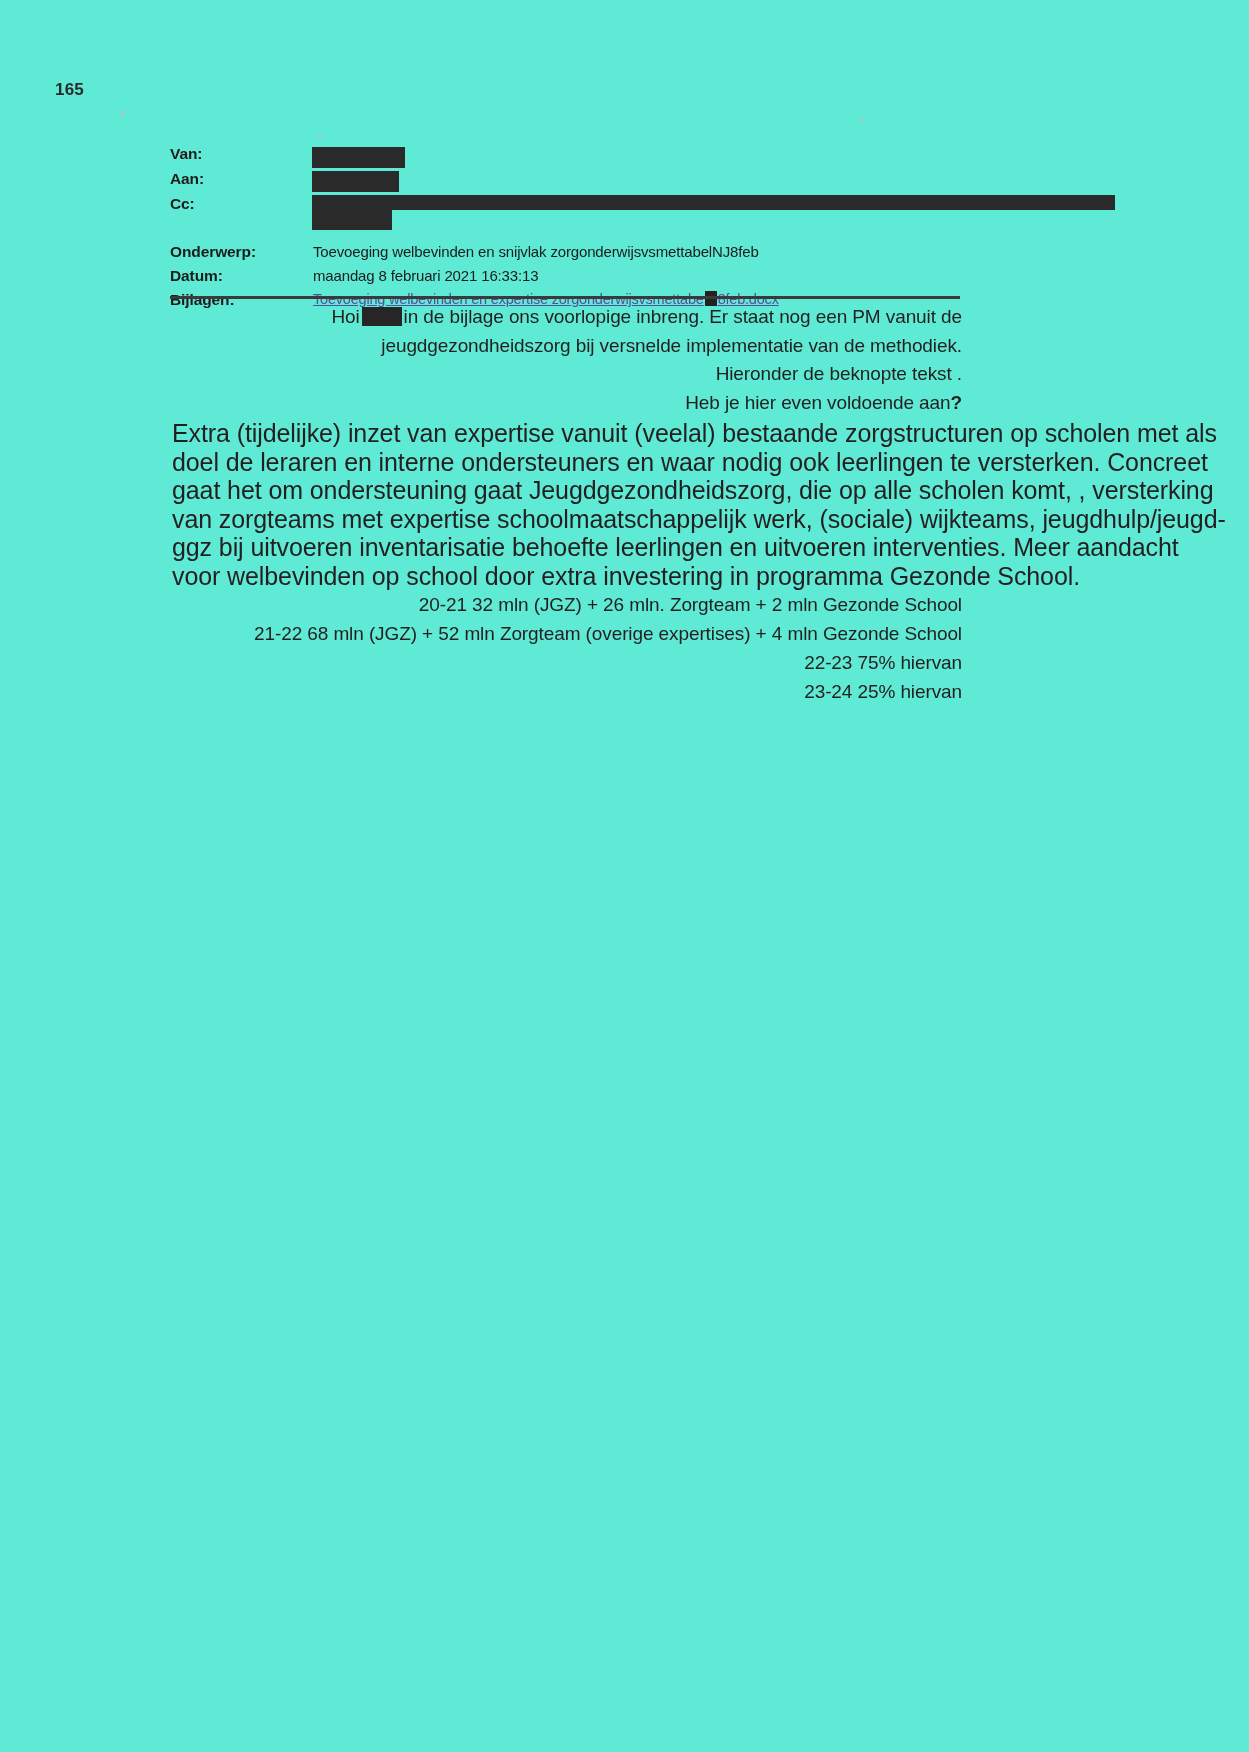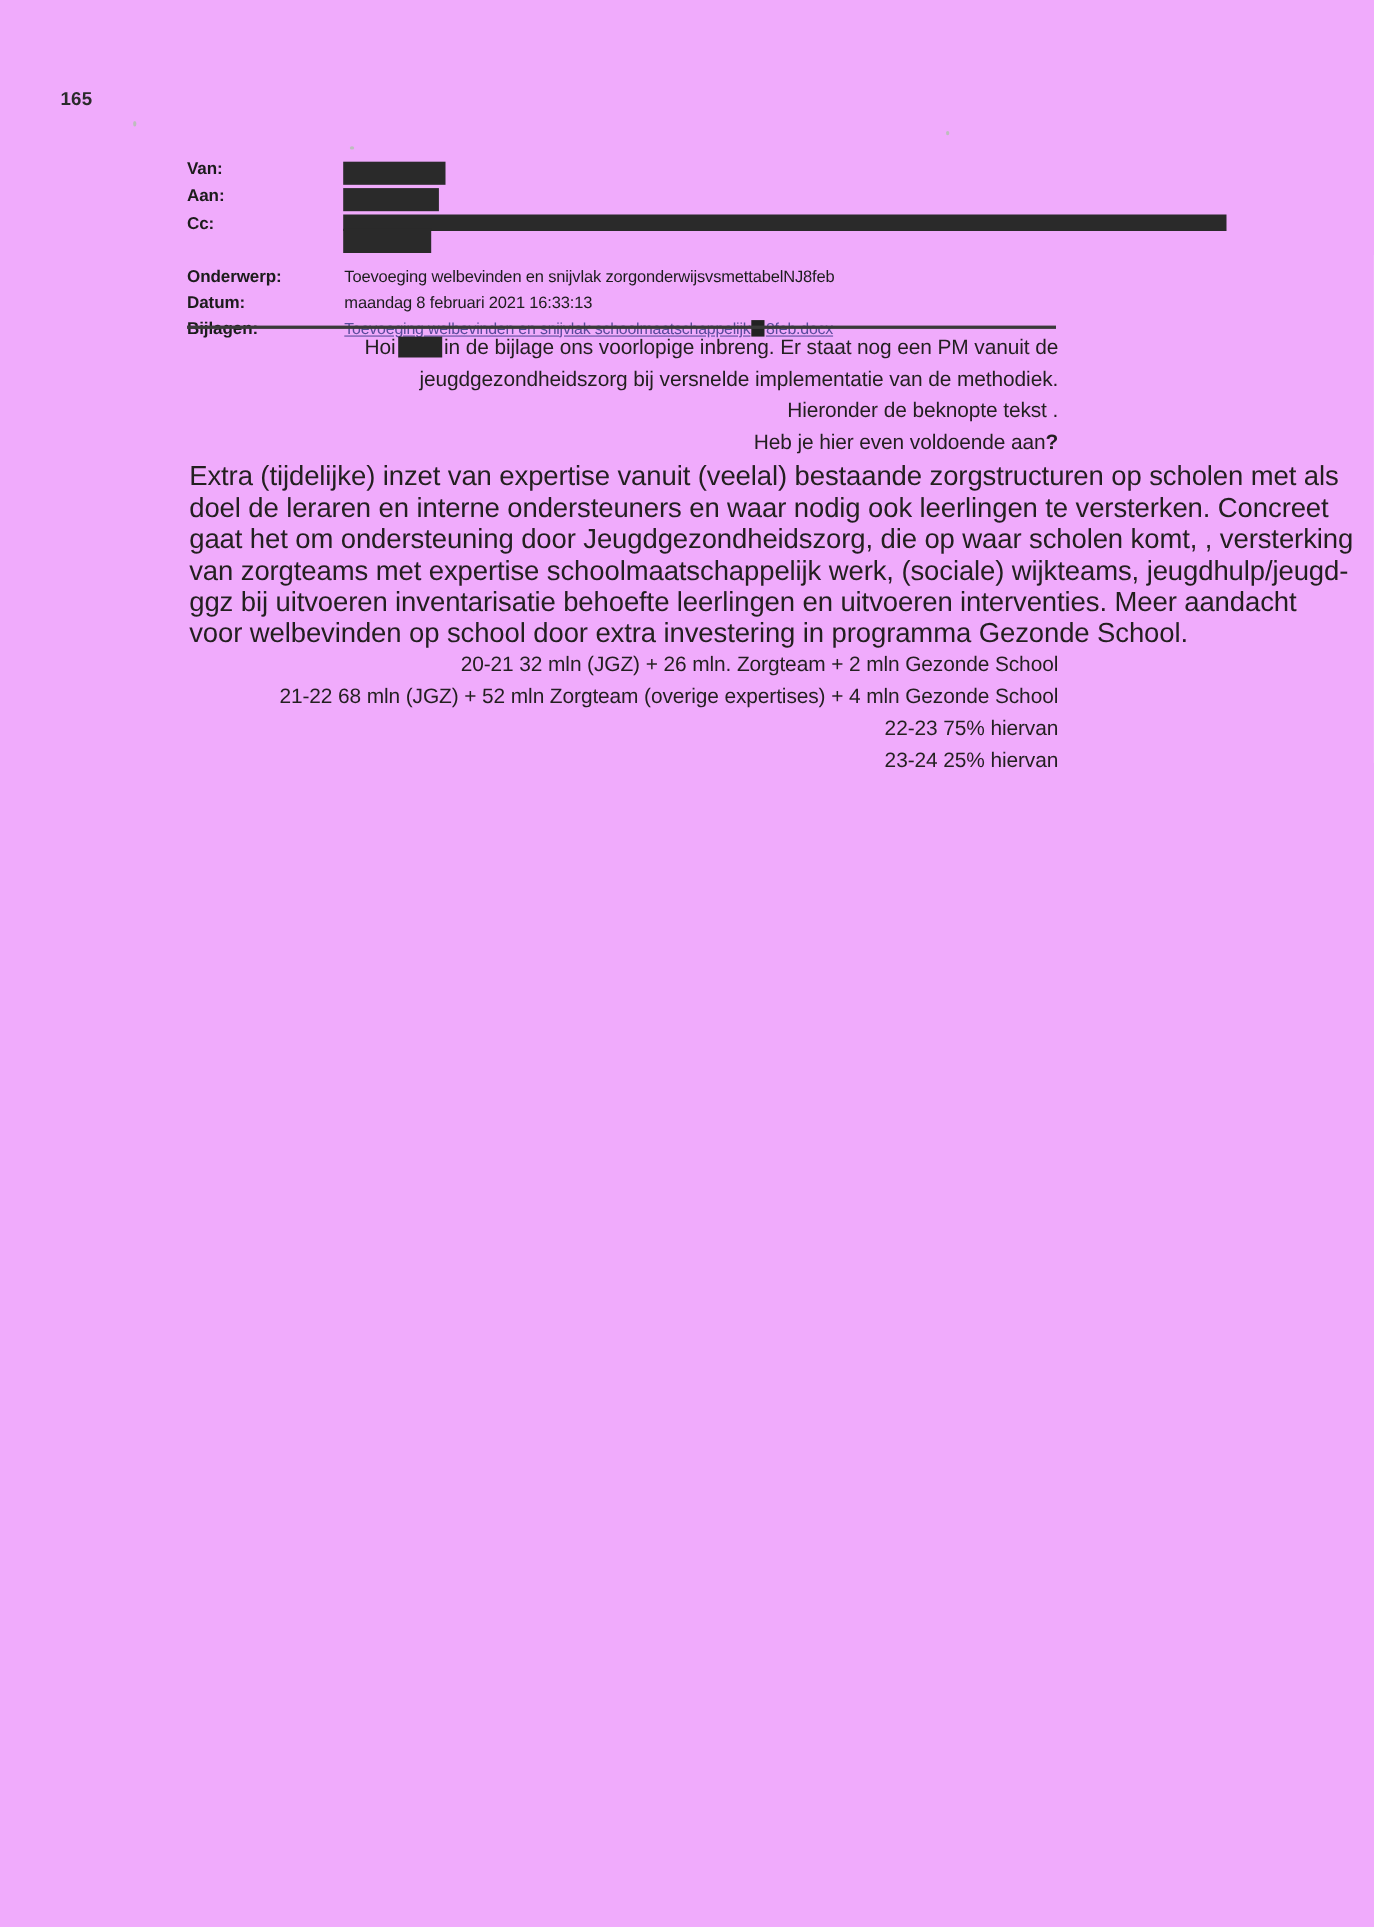--- a/index.html
+++ b/index.html
@@ -12,21 +12,21 @@
     height: 1752px;
     position: relative;
     font-family: "Liberation Sans", sans-serif;
     color: #231f20;
     overflow: hidden;
   }
 
   .page {
     position: absolute;
     inset: 0;
-    background: #f0abfc;
+    background: #5eead4;
   }
 
   .page-number {
     position: absolute;
     left: 55px;
     top: 80px;
     font-size: 17px;
     font-weight: 700;
     color: #2b2b2b;
     letter-spacing: 0.2px;
@@ -219,42 +219,42 @@
       <span class="hdr-value">Toevoeging welbevinden en snijvlak zorgonderwijsvsmettabelNJ8feb</span>
     </div>
 
     <div class="hdr-row" style="height:24px">
       <span class="hdr-label">Datum:</span>
       <span class="hdr-value">maandag 8 februari 2021 16:33:13</span>
     </div>
 
     <div class="hdr-row" style="height:24px">
       <span class="hdr-label">Bijlagen:</span>
-      <span class="attach-link"><span>Toevoeging welbevinden en snijvlak schoolmaatschappelijk</span><span class="attach-redaction"></span><span>8feb.docx</span></span>
+      <span class="attach-link"><span>Toevoeging welbevinden en expertise zorgonderwijsvsmettabe</span><span class="attach-redaction"></span><span>8feb.docx</span></span>
     </div>
 
   </div>
 
   <div class="hdr-rule"></div>
 
   <div class="mail-body">
 
     <div class="body-line"><span>Hoi</span><span class="inline-redaction"></span><span>in de bijlage ons voorlopige inbreng. Er staat nog een PM vanuit de</span></div>
 
     <div class="body-line">jeugdgezondheidszorg bij versnelde implementatie van de methodiek.</div>
 
     <div class="body-line">Hieronder de beknopte tekst .</div>
 
     <div class="body-line"><span>Heb je hier even voldoende aan</span><span class="q-bold">?</span></div>
 
 
     <div class="para">
       <div class="para-line">Extra (tijdelijke) inzet van expertise vanuit (veelal) bestaande zorgstructuren op scholen met als</div>
       <div class="para-line">doel de leraren en interne ondersteuners en waar nodig ook leerlingen te versterken. Concreet</div>
-      <div class="para-line">gaat het om ondersteuning door Jeugdgezondheidszorg, die op waar scholen komt, , versterking</div>
+      <div class="para-line">gaat het om ondersteuning gaat Jeugdgezondheidszorg, die op alle scholen komt, , versterking</div>
       <div class="para-line">van zorgteams met expertise schoolmaatschappelijk werk, (sociale) wijkteams, jeugdhulp/jeugd-</div>
       <div class="para-line">ggz bij uitvoeren inventarisatie behoefte leerlingen en uitvoeren interventies. Meer aandacht</div>
       <div class="para-line">voor welbevinden op school door extra investering in programma Gezonde School.</div>
     </div>
 
     <div>
       <div class="budget-line">20-21 32 mln (JGZ) + 26 mln. Zorgteam + 2 mln Gezonde School</div>
       <div class="budget-line">21-22 68 mln (JGZ) + 52 mln Zorgteam (overige expertises) + 4 mln Gezonde School</div>
       <div class="budget-line">22-23 75% hiervan</div>
       <div class="budget-line">23-24 25% hiervan</div>

